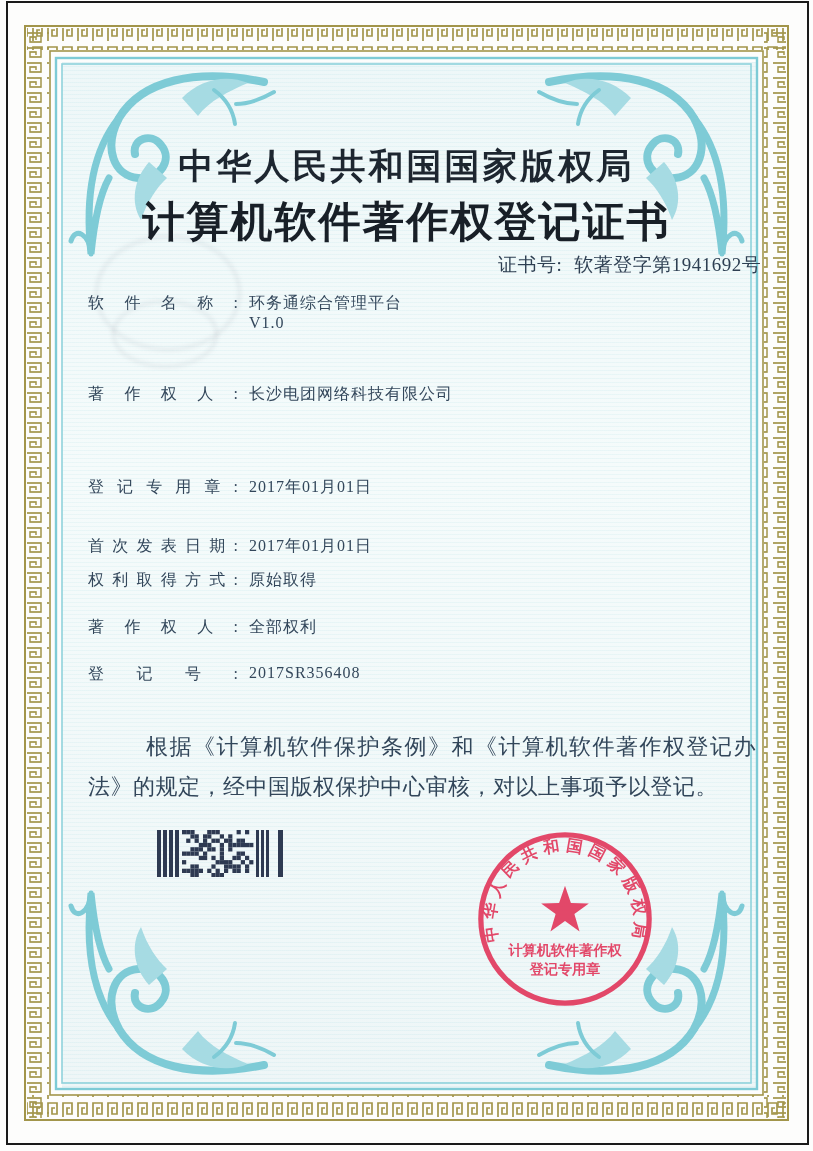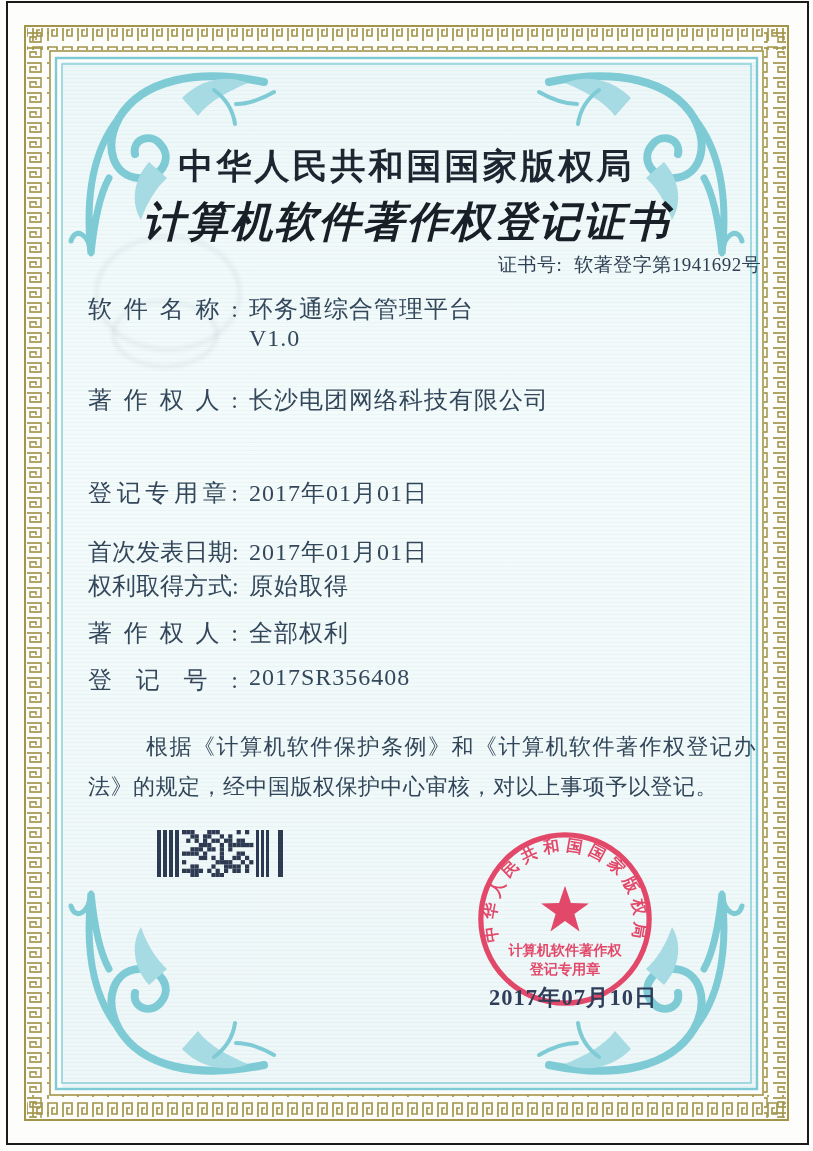--- a/index.html
+++ b/index.html
@@ -23,29 +23,29 @@
   #ghost1{left:95px;top:235px;width:140px;height:110px;}
   #ghost2{left:112px;top:300px;width:100px;height:62px;}
 
   .authority{
     position:absolute;left:60px;right:60px;top:143px;text-align:center;
     font-family:"Liberation Sans","DejaVu Sans",sans-serif;
     font-size:35px;font-weight:700;letter-spacing:3px;color:#1d2630;
   }
   .cert-title{
     position:absolute;left:60px;right:60px;top:194px;text-align:center;
-    font-size:42px;font-weight:700;letter-spacing:2px;color:#181f27;font-style:italic;
+    font-size:42px;font-weight:700;letter-spacing:2px;color:#181f27;
   }
   .cert-no{
     position:absolute;left:498px;top:252px;font-size:19px;color:#2e3f52;letter-spacing:0.5px;
   }
   .cert-no .v{margin-left:12px;}
 
   .fields{position:absolute;left:88px;top:0;width:660px;}
-  .frow{position:absolute;left:0;font-size:24px;color:#33475b;white-space:nowrap;}
+  .frow{position:absolute;left:0;font-size:16px;color:#33475b;white-space:nowrap;}
   .flabel{
     display:inline-block;width:150px;vertical-align:top;
     text-align:justify;text-align-last:justify;text-justify:inter-character;
   }
   .fvalue{display:inline-block;margin-left:11px;letter-spacing:1px;}
   .fvalue2{display:block;margin-left:161px;letter-spacing:1px;}
   #frow0{top:293px;}
   #frow1{top:384px;}
   #frow2{top:477px;}
   #frow3{top:524px;margin-top:12px;}
@@ -259,16 +259,15 @@
       </defs>
       <circle cx="110" cy="110" r="104" fill="none" stroke="#e23b5f" stroke-width="6.5"></circle>
       <text font-size="20" font-weight="bold" fill="#e23b5f" letter-spacing="7" font-family="Liberation Serif, DejaVu Serif, serif">
         <textPath href="#ringPath" startOffset="4">中华人民共和国国家版权局</textPath>
       </text>
       <polygon fill="#e23b5f" points="110,69 117.3,90.3 139.5,90.7 121.6,103.9 128,125.3 110,112.4 92,125.3 98.4,103.9 80.5,90.7 102.7,90.3"></polygon>
       <text x="110" y="155" text-anchor="middle" font-size="17.5" font-weight="bold" fill="#e23b5f" font-family="Liberation Serif, DejaVu Serif, serif">计算机软件著作权</text>
       <text x="110" y="178" text-anchor="middle" font-size="17.5" font-weight="bold" fill="#e23b5f" font-family="Liberation Serif, DejaVu Serif, serif">登记专用章</text>
     </svg>
   </div>
-  <div class="seal-date">2017年07月10日</div>
 
 
 </div>
 
 </body></html>

